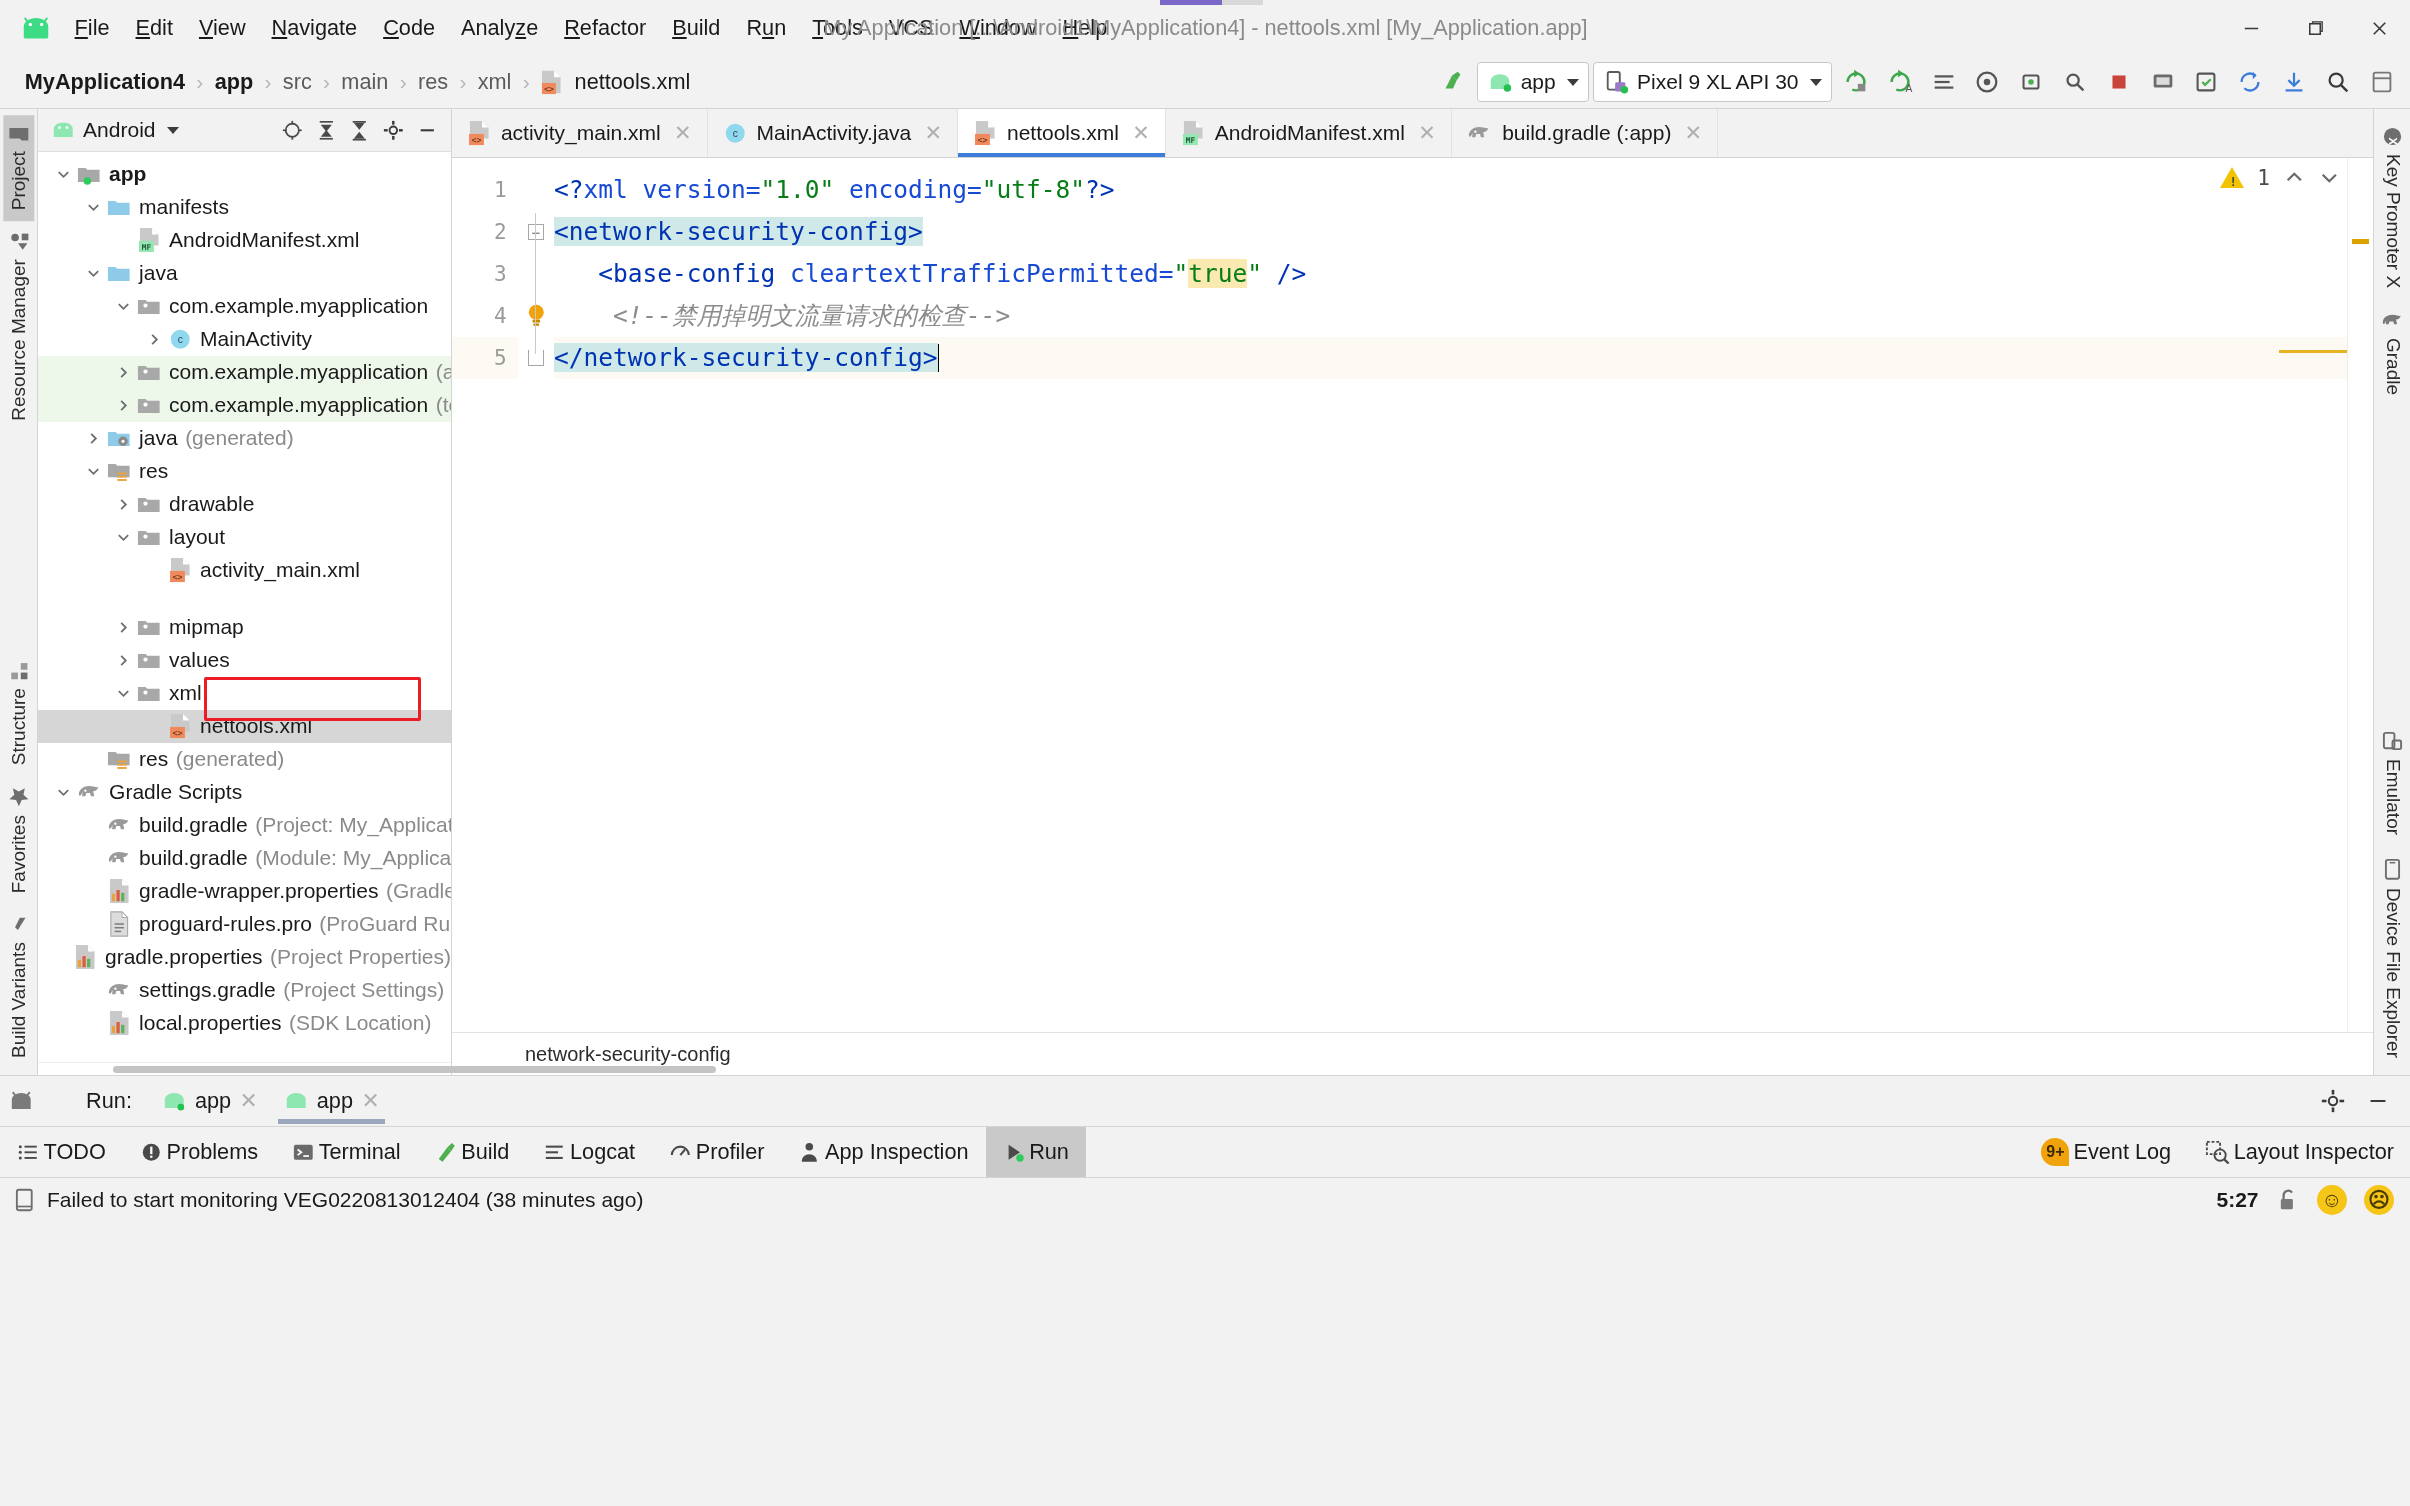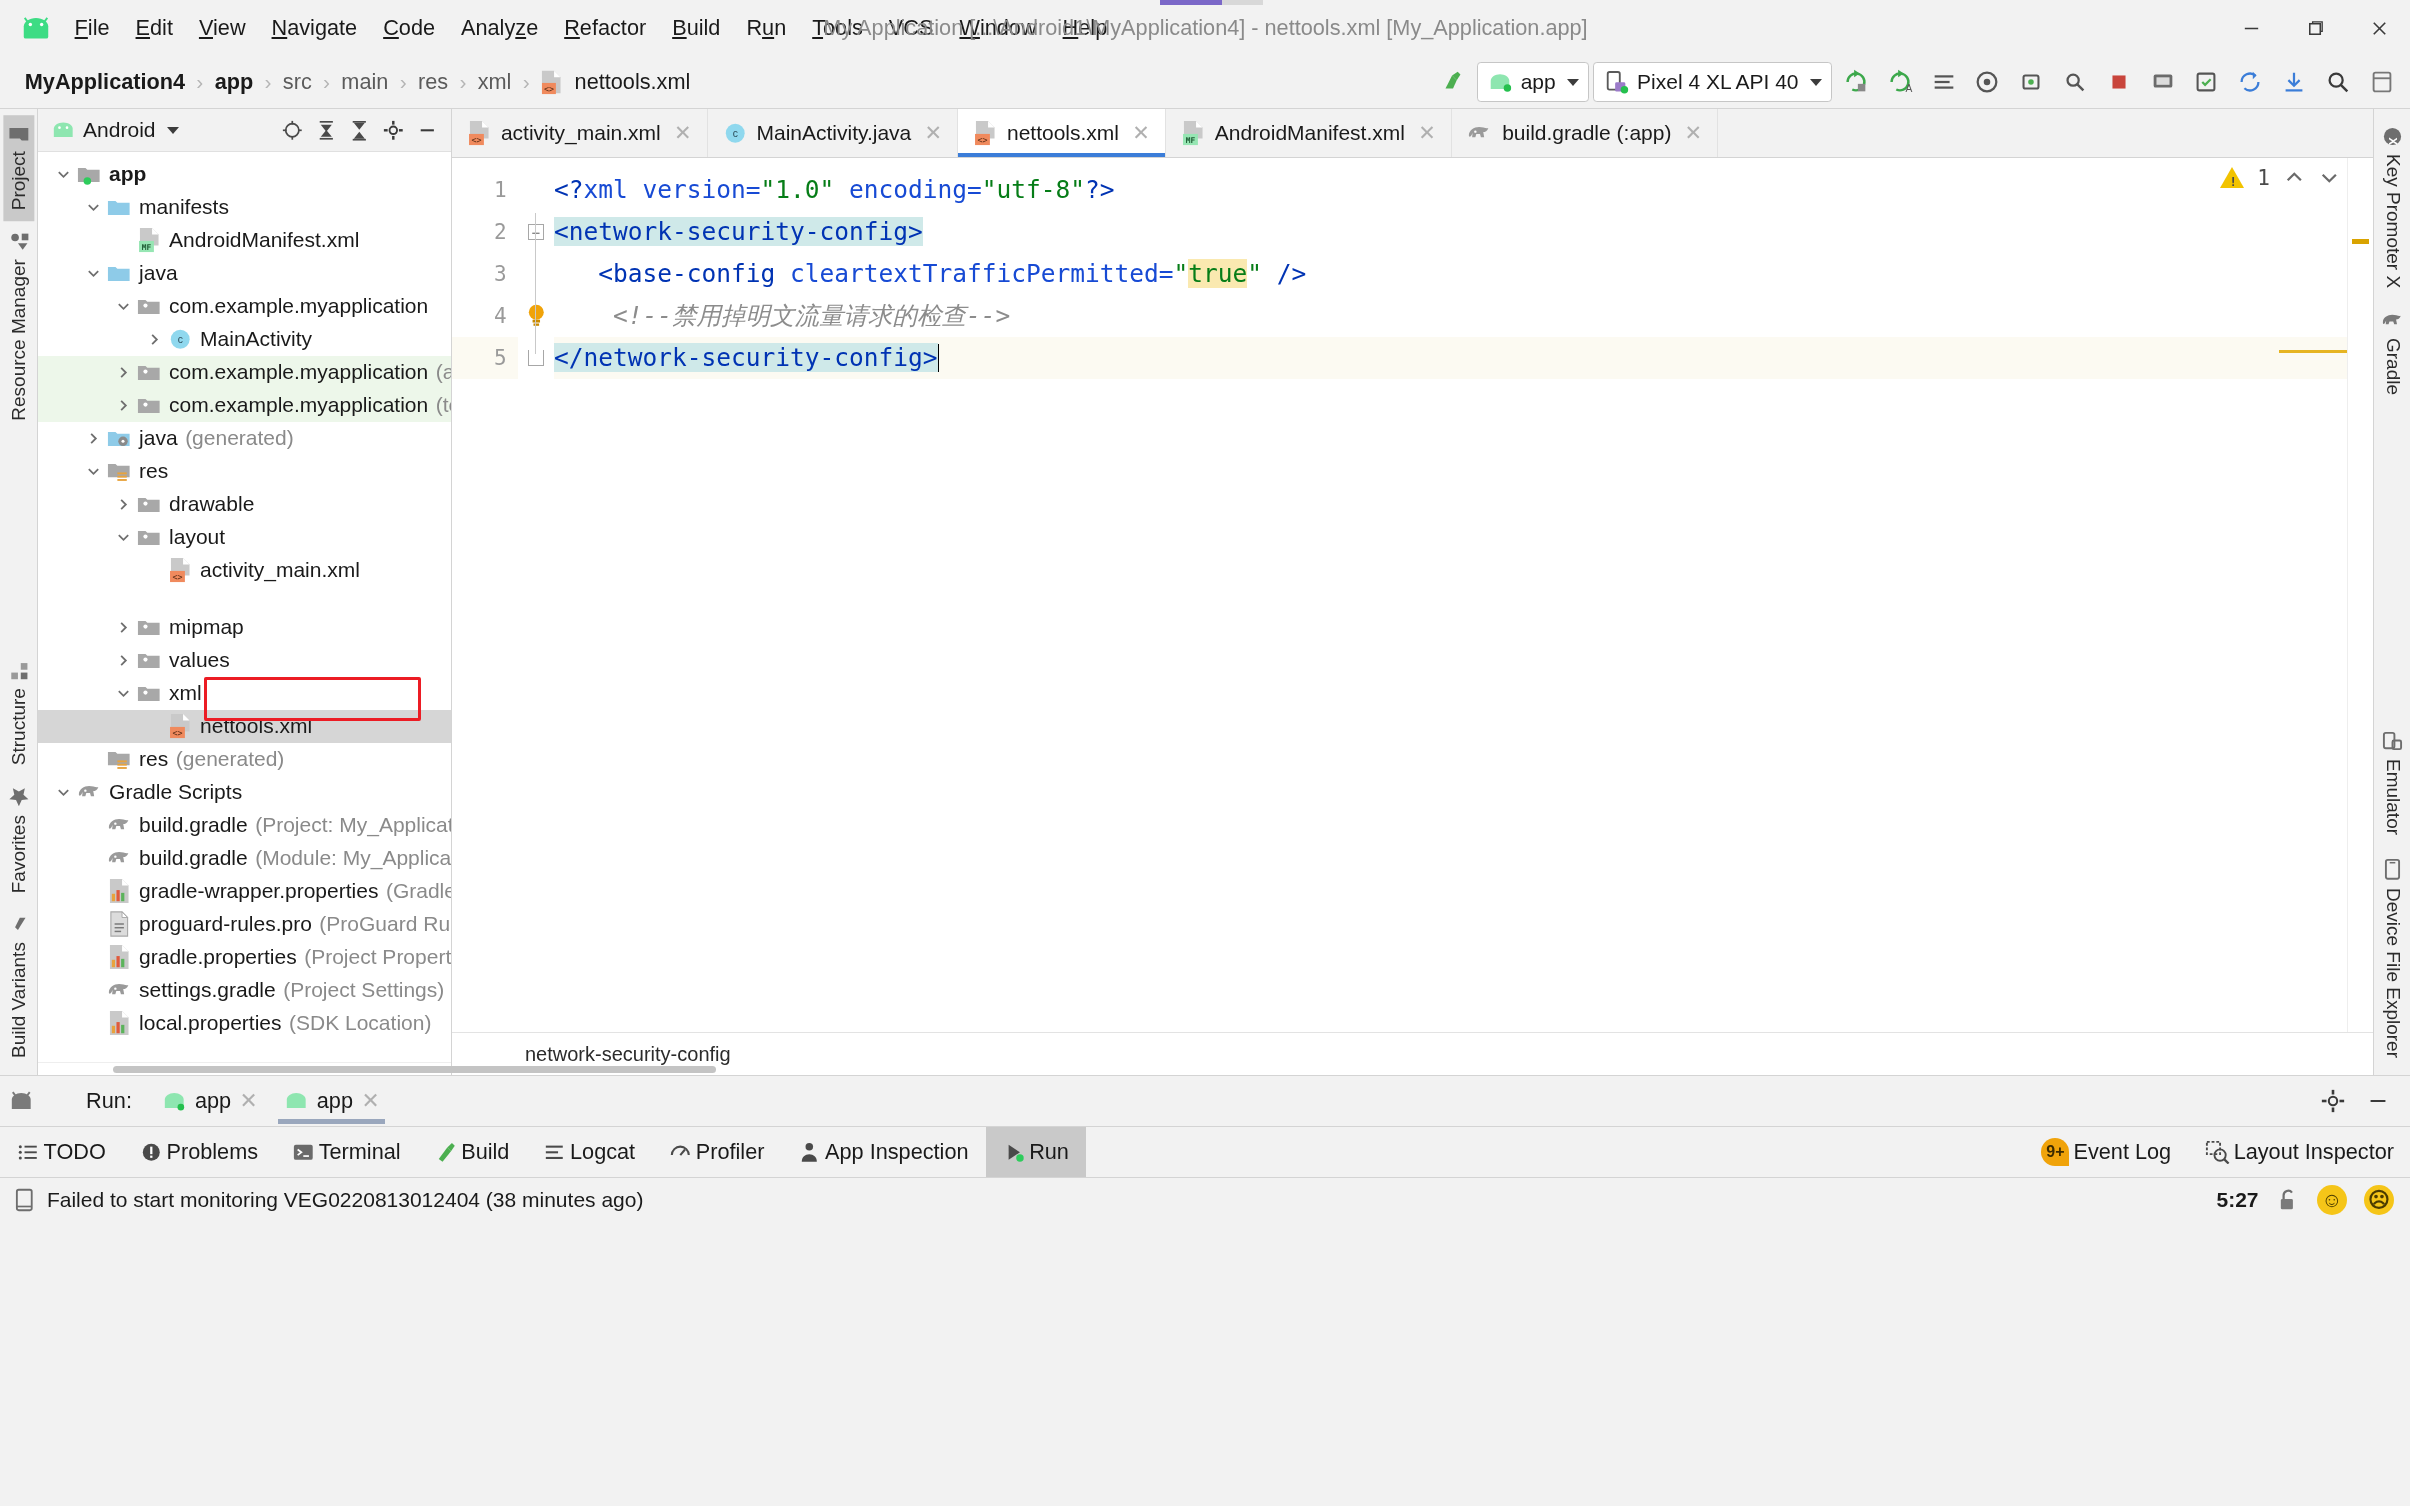--- a/index.html
+++ b/index.html
@@ -246,21 +246,21 @@
         </svg>
         <span>app</span>
         <span class="caret"></span>
       </div>
       <div class="combo">
         <svg width="26" height="24.5" viewBox="0 0 28 26">
           <rect x="4" y="2" width="13" height="19" rx="2" fill="none" stroke="#5a5a5a" stroke-width="2"></rect>
           <rect x="12" y="13" width="11" height="10" rx="1.5" fill="#9b7bc9"></rect>
           <circle cx="22" cy="21" r="4" fill="#25c04e"></circle>
         </svg>
-        <span>Pixel 4 XL API 40</span>
+        <span>Pixel 9 XL API 30</span>
         <span class="caret"></span>
       </div>
       <div class="tb-icon">
         <svg width="28" height="28" viewBox="0 0 30 30">
             <path d="M6 15a9 9 0 1 1 5 8" stroke="#3ca84b" stroke-width="2.6" fill="none"></path>
             <path d="M13 2l6 4-6 4z" fill="#3ca84b"></path>
             <rect x="17" y="17" width="8" height="8" fill="#888"></rect>
           </svg>
       </div>
       <div class="tb-icon">
@@ -770,21 +770,21 @@
                 <g stroke="#7a7a7a" stroke-width="1.6">
                   <line x1="8" y1="14" x2="18" y2="14"></line>
                   <line x1="8" y1="18" x2="18" y2="18"></line>
                   <line x1="8" y1="22" x2="15" y2="22"></line>
                 </g>
               </svg>
             </span>
             <span>proguard-rules.pro</span>
             <span class="lbl-grey">(ProGuard Rules for My_Applicatio</span>
           </div>
-          <div class="row" style="padding-left: 43px;">
+          <div class="row" style="padding-left: 43px; justify-content: flex-end;">
             <span class="arrow"></span>
             <span class="ficon">
               <svg width="24.5" height="26" viewBox="0 0 26 28">
                 <path d="M3 1h13l7 7v19H3z" fill="#c9c9c9"></path>
                 <path d="M16 1l7 7h-7z" fill="#fff"></path>
                 <rect x="5" y="17" width="3.5" height="8" fill="#e8a33d"></rect>
                 <rect x="10" y="13" width="3.5" height="12" fill="#e05a3c"></rect>
                 <rect x="15" y="16" width="3.5" height="9" fill="#5bb35b"></rect>
               </svg>
             </span>

